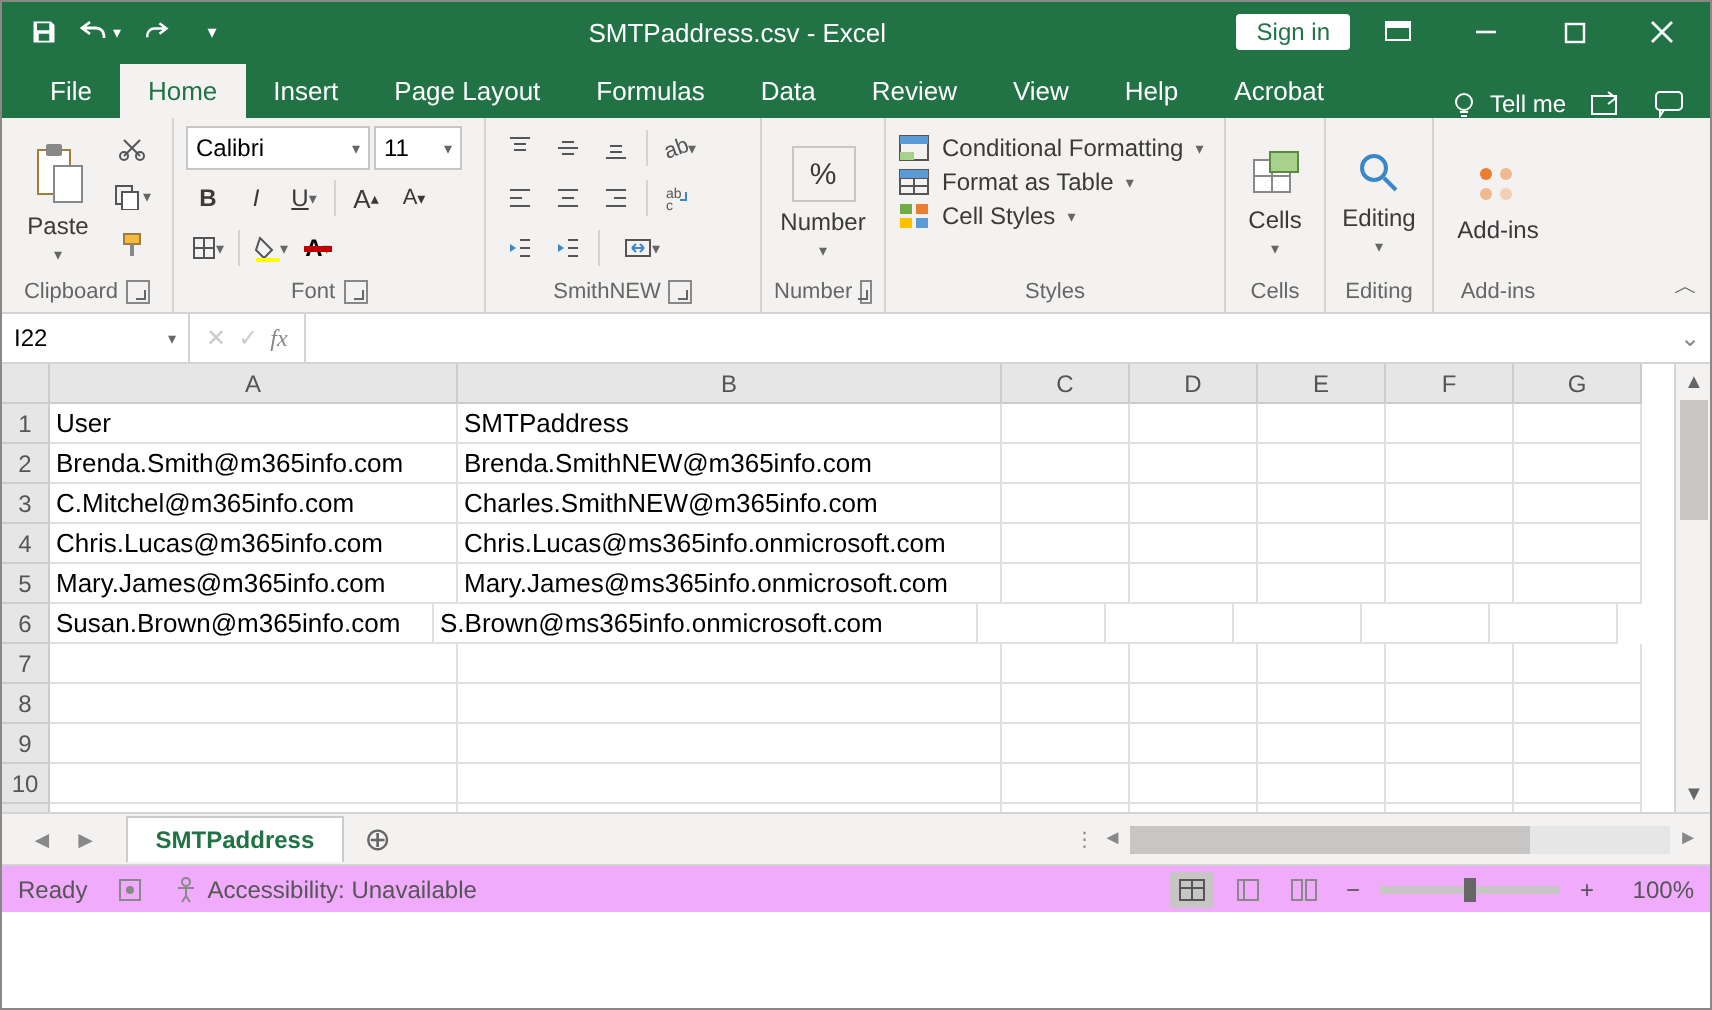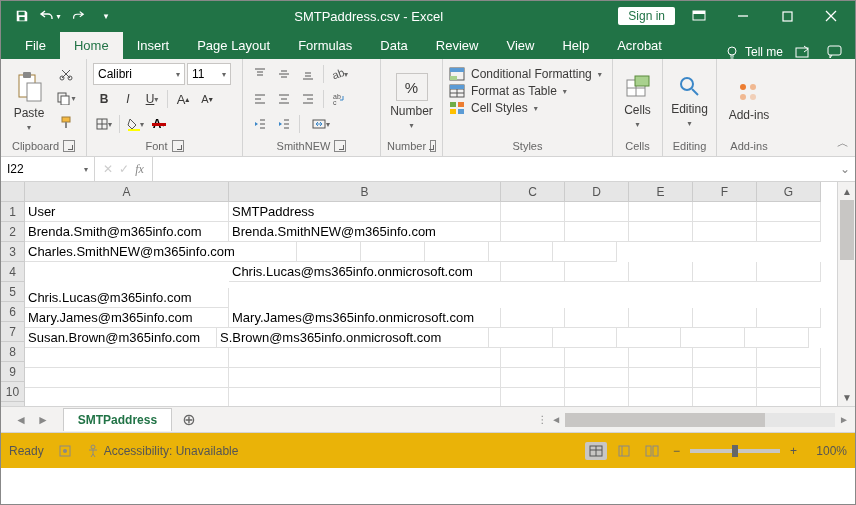--- a/index.html
+++ b/index.html
@@ -53,21 +53,21 @@
 
 .sheet-bar { height: 26px; background: #f3f2f1; border-top: 1px solid #d4d4d4; display: flex; align-items: center; font-size: 12px; }
 .sheet-nav { display: flex; gap: 2px; padding: 0 10px; color: #888; }
 .sheet-nav span { cursor: pointer; padding: 0 4px; }
 .sheet-tab { background: #fff; border: 1px solid #ccc; border-bottom: none; padding: 4px 14px; font-weight: 600; color: #217346; cursor: pointer; }
 .add-sheet { padding: 0 10px; color: #666; cursor: pointer; font-size: 16px; }
 .hscroll { flex: 1; display: flex; align-items: center; justify-content: flex-end; padding-right: 6px; gap: 4px; }
 .hscroll-track { width: 270px; height: 14px; background: #e6e6e6; position: relative; }
 .hscroll-thumb { position: absolute; left: 0; top: 0; height: 14px; width: 200px; background: #c8c6c4; }
 
-.status-bar { height: 36px; background: #eab308; border-top: 1px solid #d4d4d4; display: flex; align-items: center; font-size: 12px; color: #555; padding: 0 8px; gap: 14px; }
+.status-bar { height: 24px; background: #f0abfc; border-top: 1px solid #d4d4d4; display: flex; align-items: center; font-size: 12px; color: #555; padding: 0 8px; gap: 14px; }
 .status-right { margin-left: auto; display: flex; align-items: center; gap: 6px; }
 .view-btn { width: 22px; height: 18px; display: flex; align-items: center; justify-content: center; cursor: pointer; border-radius: 2px; }
 .view-btn.active { background: #c8c6c4; }
 .zoom-slider { width: 90px; height: 4px; background: #c8c6c4; position: relative; }
 .zoom-thumb { position: absolute; left: 50%; top: -4px; width: 6px; height: 12px; background: #666; transform: translateX(-50%); }
 
 svg { display: block; }
 .caret { font-size: 8px; color: #666; }
 </style>
 </head>
@@ -514,29 +514,30 @@
       <div class="cell-row">
         <div class="cell" style="width: 204px;">Brenda.Smith@m365info.com</div>
         <div class="cell" style="width: 272px;">Brenda.SmithNEW@m365info.com</div>
         <div class="cell" style="width: 64px;"></div>
         <div class="cell" style="width: 64px;"></div>
         <div class="cell" style="width: 64px;"></div>
         <div class="cell" style="width: 64px;"></div>
         <div class="cell" style="width: 64px;"></div>
       </div>
       <div class="cell-row">
+        <div class="cell" style="width: 204px;">C.Mitchel@m365info.com</div>
         <div class="cell" style="width: 272px;">Charles.SmithNEW@m365info.com</div>
         <div class="cell" style="width: 64px;"></div>
         <div class="cell" style="width: 64px;"></div>
         <div class="cell" style="width: 64px;"></div>
         <div class="cell" style="width: 64px;"></div>
         <div class="cell" style="width: 64px;"></div>
       </div>
       <div class="cell-row">
-        <div class="cell" style="width: 204px; margin-top: 26px;">Chris.Lucas@m365info.com</div>
+        <div class="cell" style="width: 204px;">Chris.Lucas@m365info.com</div>
         <div class="cell" style="width: 272px;">Chris.Lucas@ms365info.onmicrosoft.com</div>
         <div class="cell" style="width: 64px;"></div>
         <div class="cell" style="width: 64px;"></div>
         <div class="cell" style="width: 64px;"></div>
         <div class="cell" style="width: 64px;"></div>
         <div class="cell" style="width: 64px;"></div>
       </div>
       <div class="cell-row">
         <div class="cell" style="width: 204px;">Mary.James@m365info.com</div>
         <div class="cell" style="width: 272px;">Mary.James@ms365info.onmicrosoft.com</div>

